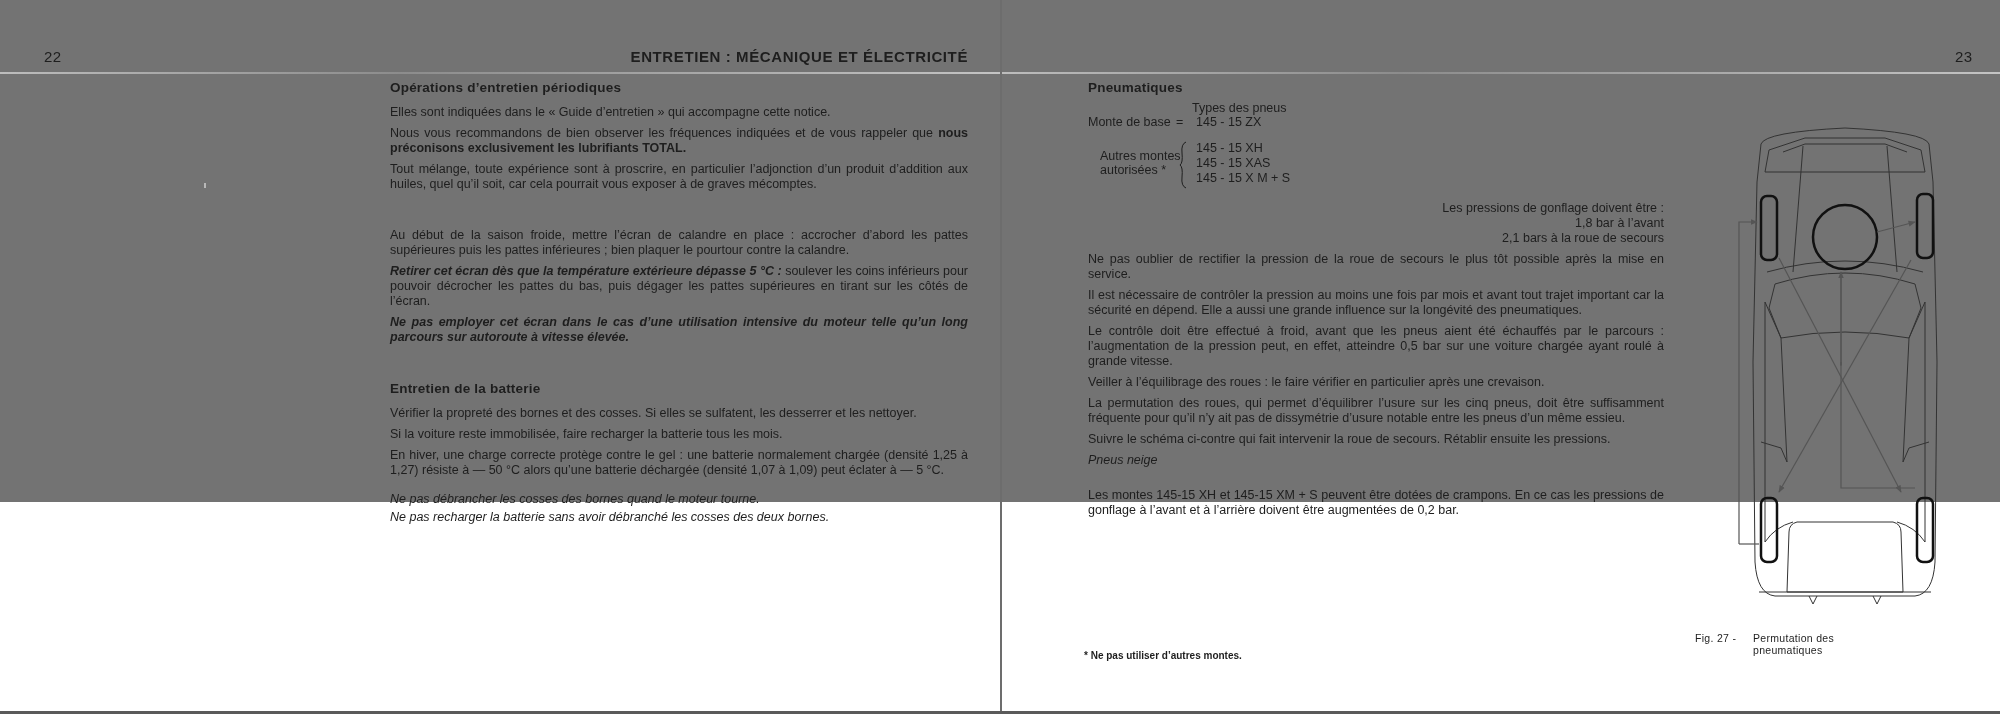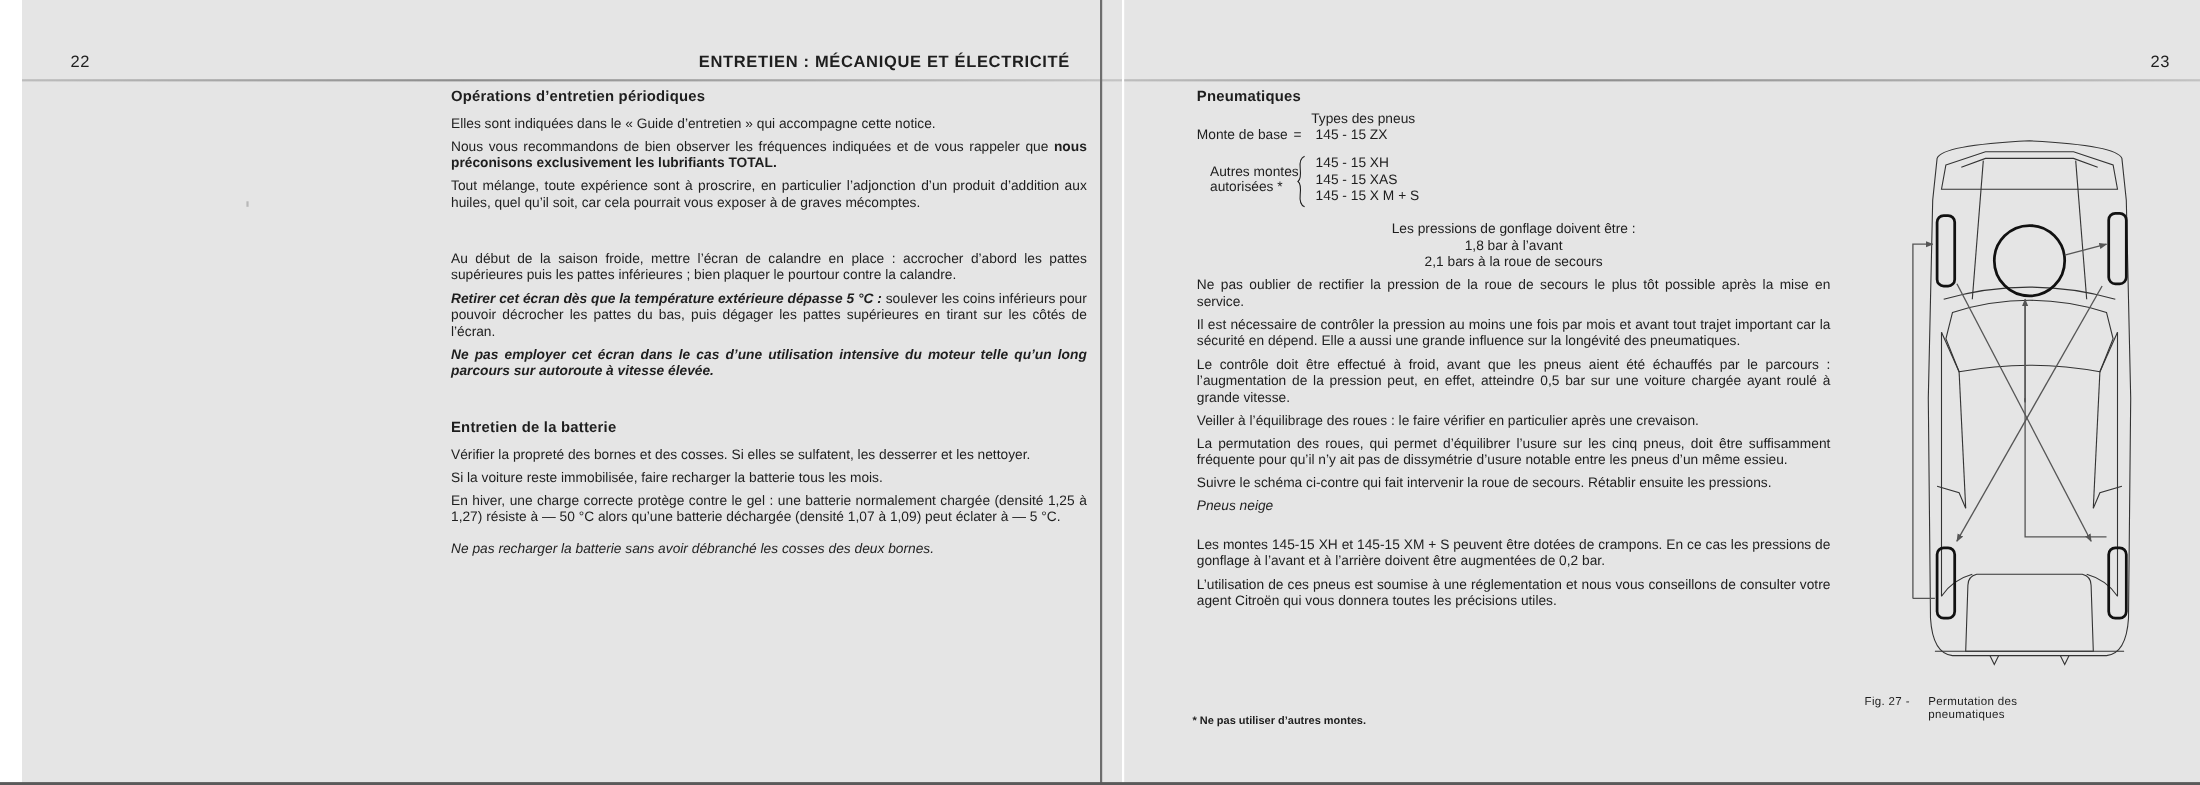--- a/index.html
+++ b/index.html
@@ -1,27 +1,27 @@
 <!DOCTYPE html>
 <html><head>
   <meta charset="utf-8">
   <style>
     html, body { margin: 0; padding: 0; background: #ffffff; }
     body { width: 2000px; height: 714px; position: relative; overflow: hidden; font-family: "Liberation Sans", "DejaVu Sans", sans-serif; color: #1e1e1e; }
-    .page { position: absolute; top: 0; height: 714px; background: #e5e5e5; margin-left: 20px; }
+    .page { position: absolute; top: 0; height: 502px; background: #737373; }
     .page-left { left: 0; width: 1000px; }
     .page-right { left: 1002px; width: 998px; }
     .spine { position: absolute; left: 1000px; top: 0; width: 2px; height: 712px; background: #6d6d6d; }
     .bottom-edge { position: absolute; left: 0; top: 711px; width: 2000px; height: 3px; background: #5a5a5a; }
     .header-rule { position: absolute; top: 72px; height: 2px; background: linear-gradient(90deg,#bdbdbd,#8c8c8c 40%,#a8a8a8 70%,#c4c4c4); }
     .hr-left { left: 0; width: 1000px; }
     .page-num { position: absolute; top: 48px; font-size: 15px; font-weight: 400; letter-spacing: 0.5px; }
     .pn-left { left: 44px; }
     .pn-right { left: 1955px; }
-    .running-head { position: absolute; top: 48px; left: 600px; width: 368px; text-align: center; font-size: 15px; font-weight: 700; letter-spacing: 0.6px; }
+    .running-head { position: absolute; top: 48px; left: 600px; width: 368px; text-align: right; font-size: 15px; font-weight: 700; letter-spacing: 0.6px; }
 
     .col { position: absolute; font-size: 12.5px; line-height: 15px; }
     .col-left { left: 390px; top: 80px; width: 578px; }
     .col-right { left: 1088px; top: 80px; width: 576px; }
     h2 { font-size: 13.5px; font-weight: 700; margin: 0 0 10px 0; letter-spacing: 0.2px; }
     h3.it { font-size: 12.5px; font-style: italic; font-weight: 400; margin: 4px 0 20px 0; }
     p { margin: 0 0 6px 0; text-align: justify; }
     .bold { font-weight: 700; }
     .bold-it { font-weight: 700; font-style: italic; }
     .it { font-style: italic; }
@@ -30,21 +30,21 @@
 
     .tyre-block { position: relative; height: 96px; margin-bottom: 4px; }
     .tb-types { position: absolute; left: 104px; top: 0; }
     .tb-base-label { position: absolute; left: 0; top: 14px; }
     .tb-base-eq { position: absolute; left: 88px; top: 14px; }
     .tb-base-val { position: absolute; left: 108px; top: 14px; }
     .tb-other-label { position: absolute; left: 12px; top: 48px; width: 84px; text-align: left; line-height: 14px; }
     .tb-brace { position: absolute; left: 90px; top: 40px; width: 10px; height: 48px; }
     .tb-others { position: absolute; left: 108px; top: 40px; line-height: 15px; }
 
-    .pressures p { margin: 0; text-align: center; }
+    .pressures p { margin: 0; text-align: right; }
     .footnote { position: absolute; left: 1084px; top: 650px; font-size: 10px; font-weight: 700; }
     .fig-caption { position: absolute; left: 1695px; top: 632px; font-size: 10.5px; line-height: 12px; letter-spacing: 0.3px; }
     .fig-caption .fc-num { display: inline-block; width: 58px; }
     .fig-caption .fc-l2 { padding-left: 58px; }
     .figure { position: absolute; left: 1725px; top: 122px; width: 236px; height: 486px; }
     .speck { position: absolute; left: 204px; top: 183px; width: 2px; height: 5px; background: #b8b8b8; }
   </style>
 </head>
 <body>
 
@@ -71,20 +71,21 @@
     </section>
 
     <div class="gap-lg"></div>
 
     <section>
       <h2>Entretien de la batterie</h2>
       <p>Vérifier la propreté des bornes et des cosses. Si elles se sulfatent, les desserrer et les nettoyer.</p>
       <p>Si la voiture reste immobilisée, faire recharger la batterie tous les mois.</p>
       <p>En hiver, une charge correcte protège contre le gel : une batterie normalement chargée (densité 1,25 à 1,27) résiste à — 50 °C alors qu’une batterie déchargée (densité 1,07 à 1,09) peut éclater à — 5 °C.</p>
       <div class="gap-md"></div>
+      <p class="it" style="margin:0 0 3px 0;">Ne pas débrancher les cosses des bornes quand le moteur tourne.</p>
       <p class="it">Ne pas recharger la batterie sans avoir débranché les cosses des deux bornes.</p>
     </section>
   </div>
 </div>
 
 <div class="spine"></div>
 
 <div class="page page-right">
   <div class="header-rule" style="left:0;width:998px;"></div>
 </div>
@@ -120,21 +121,20 @@
 
   <p>Ne pas oublier de rectifier la pression de la roue de secours le plus tôt possible après la mise en service.</p>
   <p>Il est nécessaire de contrôler la pression au moins une fois par mois et avant tout trajet important car la sécurité en dépend. Elle a aussi une grande influence sur la longévité des pneumatiques.</p>
   <p>Le contrôle doit être effectué à froid, avant que les pneus aient été échauffés par le parcours : l’augmentation de la pression peut, en effet, atteindre 0,5 bar sur une voiture chargée ayant roulé à grande vitesse.</p>
   <p>Veiller à l’équilibrage des roues : le faire vérifier en particulier après une crevaison.</p>
   <p>La permutation des roues, qui permet d’équilibrer l’usure sur les cinq pneus, doit être suffisamment fréquente pour qu’il n’y ait pas de dissymétrie d’usure notable entre les pneus d’un même essieu.</p>
   <p>Suivre le schéma ci-contre qui fait intervenir la roue de secours. Rétablir ensuite les pressions.</p>
 
   <h3 class="it">Pneus neige</h3>
   <p>Les montes 145-15 XH et 145-15 XM + S peuvent être dotées de crampons. En ce cas les pressions de gonflage à l’avant et à l’arrière doivent être augmentées de 0,2 bar.</p>
-  <p>L’utilisation de ces pneus est soumise à une réglementation et nous vous conseillons de consulter votre agent Citroën qui vous donnera toutes les précisions utiles.</p>
 </div>
 
 <div class="footnote">* Ne pas utiliser d’autres montes.</div>
 
 <svg class="figure" viewBox="0 0 236 486">
   <defs>
     <marker id="arr" viewBox="0 0 10 10" refX="9" refY="5" markerWidth="6" markerHeight="6" orient="auto">
       <path d="M0 1 L10 5 L0 9 Z" fill="#555"></path>
     </marker>
   </defs>

